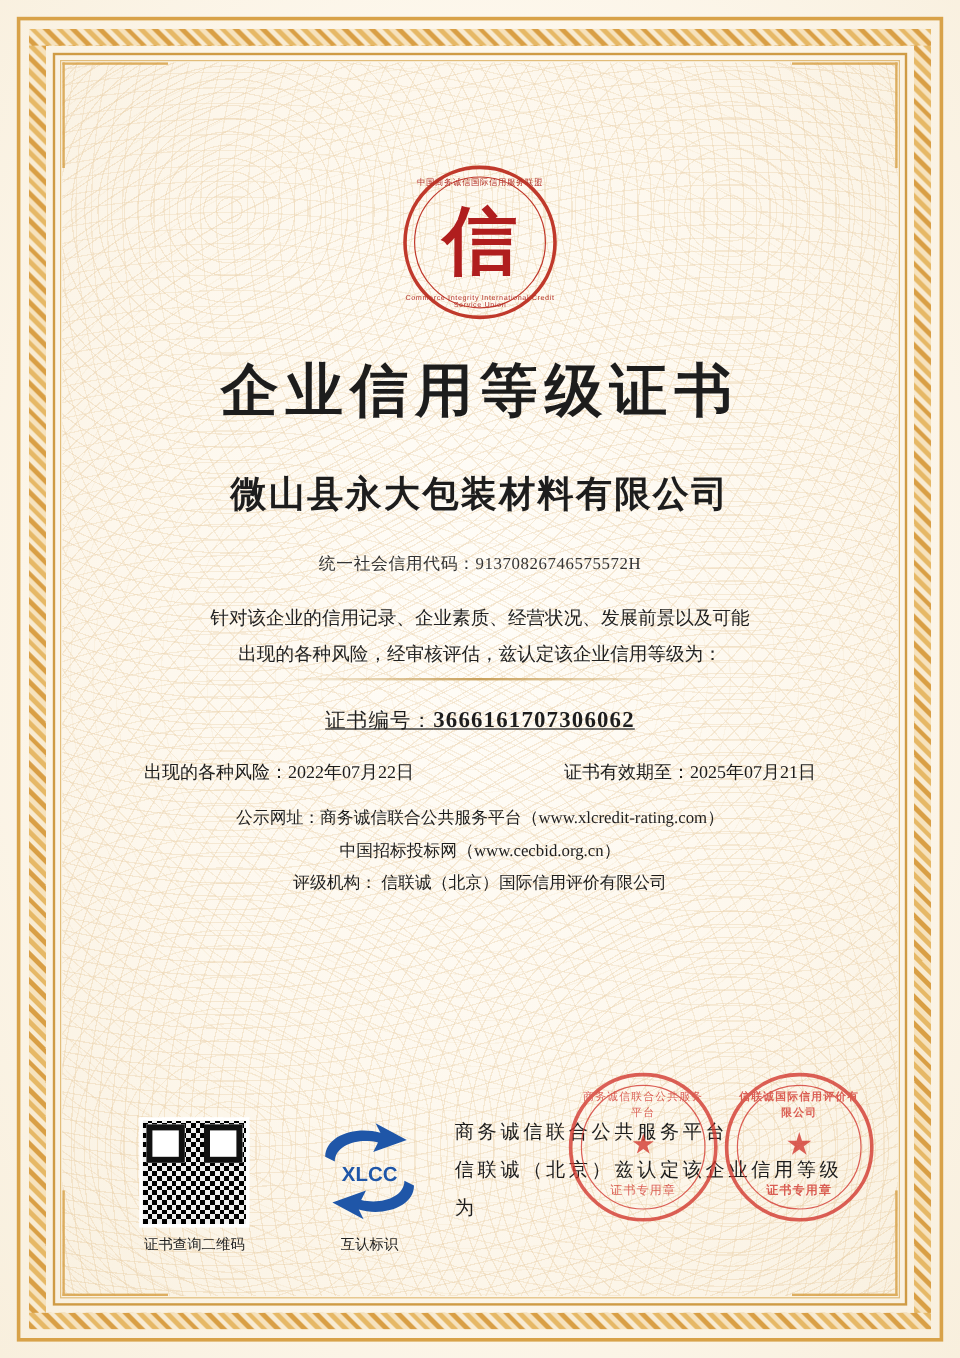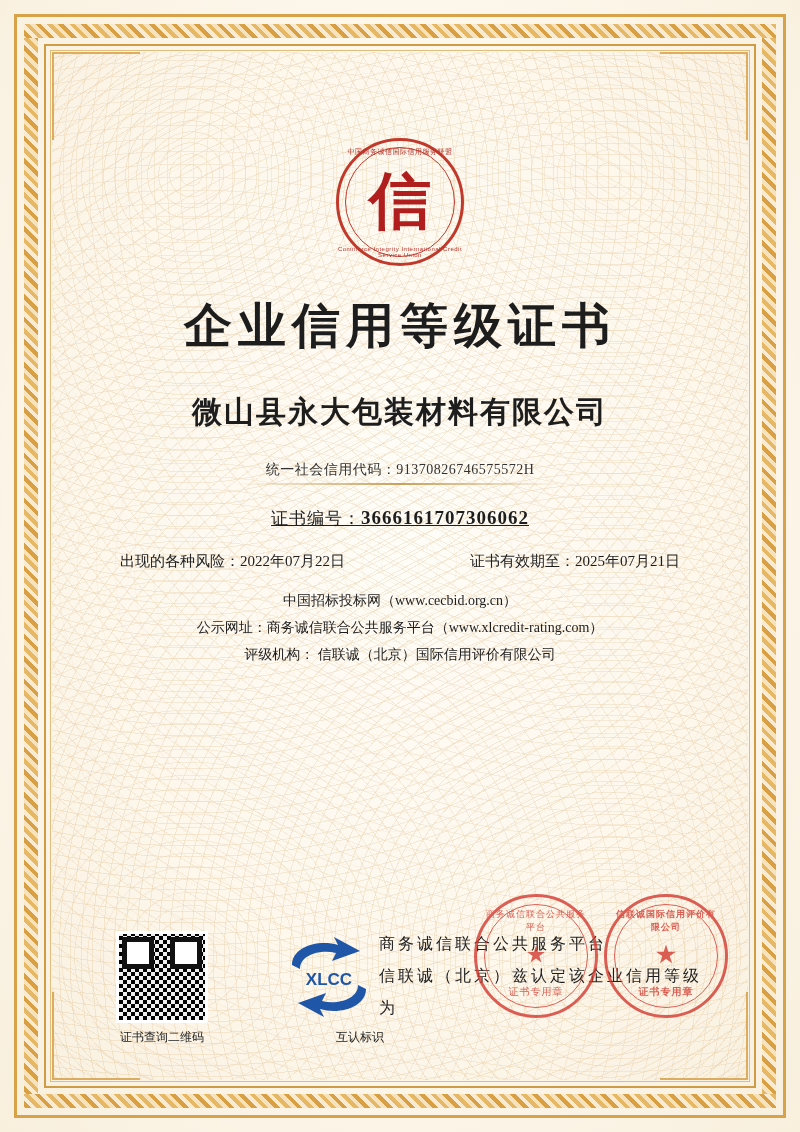--- a/index.html
+++ b/index.html
@@ -185,21 +185,21 @@
   }
   .qr:before,.qr:after{
     content:"";position:absolute;width:22px;height:22px;
     border:5px solid #111;background:#fff;
   }
   .qr:before{left:3px;top:3px;}
   .qr:after{right:3px;top:3px;}
   .qr-cap{margin-top:6px;font-size:12px;color:#222;}
 
   .xlcc-block{
-    position:absolute;left:160px;bottom:0;width:120px;text-align:right;
+    position:absolute;left:144px;bottom:0;width:120px;text-align:center;
   }
   .xlcc-cap{margin-top:4px;font-size:12px;color:#222;}
 
   .seal-text{
     position:absolute;left:275px;bottom:22px;right:0;
     font-size:16px;line-height:32px;color:#1d1d1d;
     letter-spacing:3px;text-align:left;
   }
   .seal{
     position:absolute;
@@ -250,39 +250,43 @@
       <div class="glyph">信</div>
       <div class="arc-bottom">Commerce Integrity International Credit Service Union</div>
     </div>
 
     <div class="main-title">企业信用等级证书</div>
 
     <div class="company">微山县永大包装材料有限公司</div>
 
     <div class="credit-code">统一社会信用代码：91370826746575572H</div>
 
+    <div class="body-text">
+      <div>针对该企业的信用记录、企业素质、经营状况、发展前景以及可能</div>
+      <div>出现的各种风险，经审核评估，兹认定该企业信用等级为：</div>
+    </div>
 
     <div class="grade-rule"></div>
 
     <div class="cert-no">
       <span class="lbl">证书编号：</span><span>3666161707306062</span>
     </div>
 
     <div class="dates">
       <div>
         <span>出现的各种风险：</span><span>2022年07月22日</span>
       </div>
       <div>
         <span>证书有效期至：</span><span>2025年07月21日</span>
       </div>
     </div>
 
     <div class="info-lines">
+      <div>公示网址：商务诚信联合公共服务平台（www.xlcredit-rating.com）</div>
       <div>中国招标投标网（www.cecbid.org.cn）</div>
-      <div>公示网址：商务诚信联合公共服务平台（www.xlcredit-rating.com）</div>
       <div>评级机构： 信联诚（北京）国际信用评价有限公司</div>
     </div>
 
     <div class="bottom">
 
       <div class="qr-block">
         <div class="qr"></div>
         <div class="qr-cap">证书查询二维码</div>
       </div>
 

